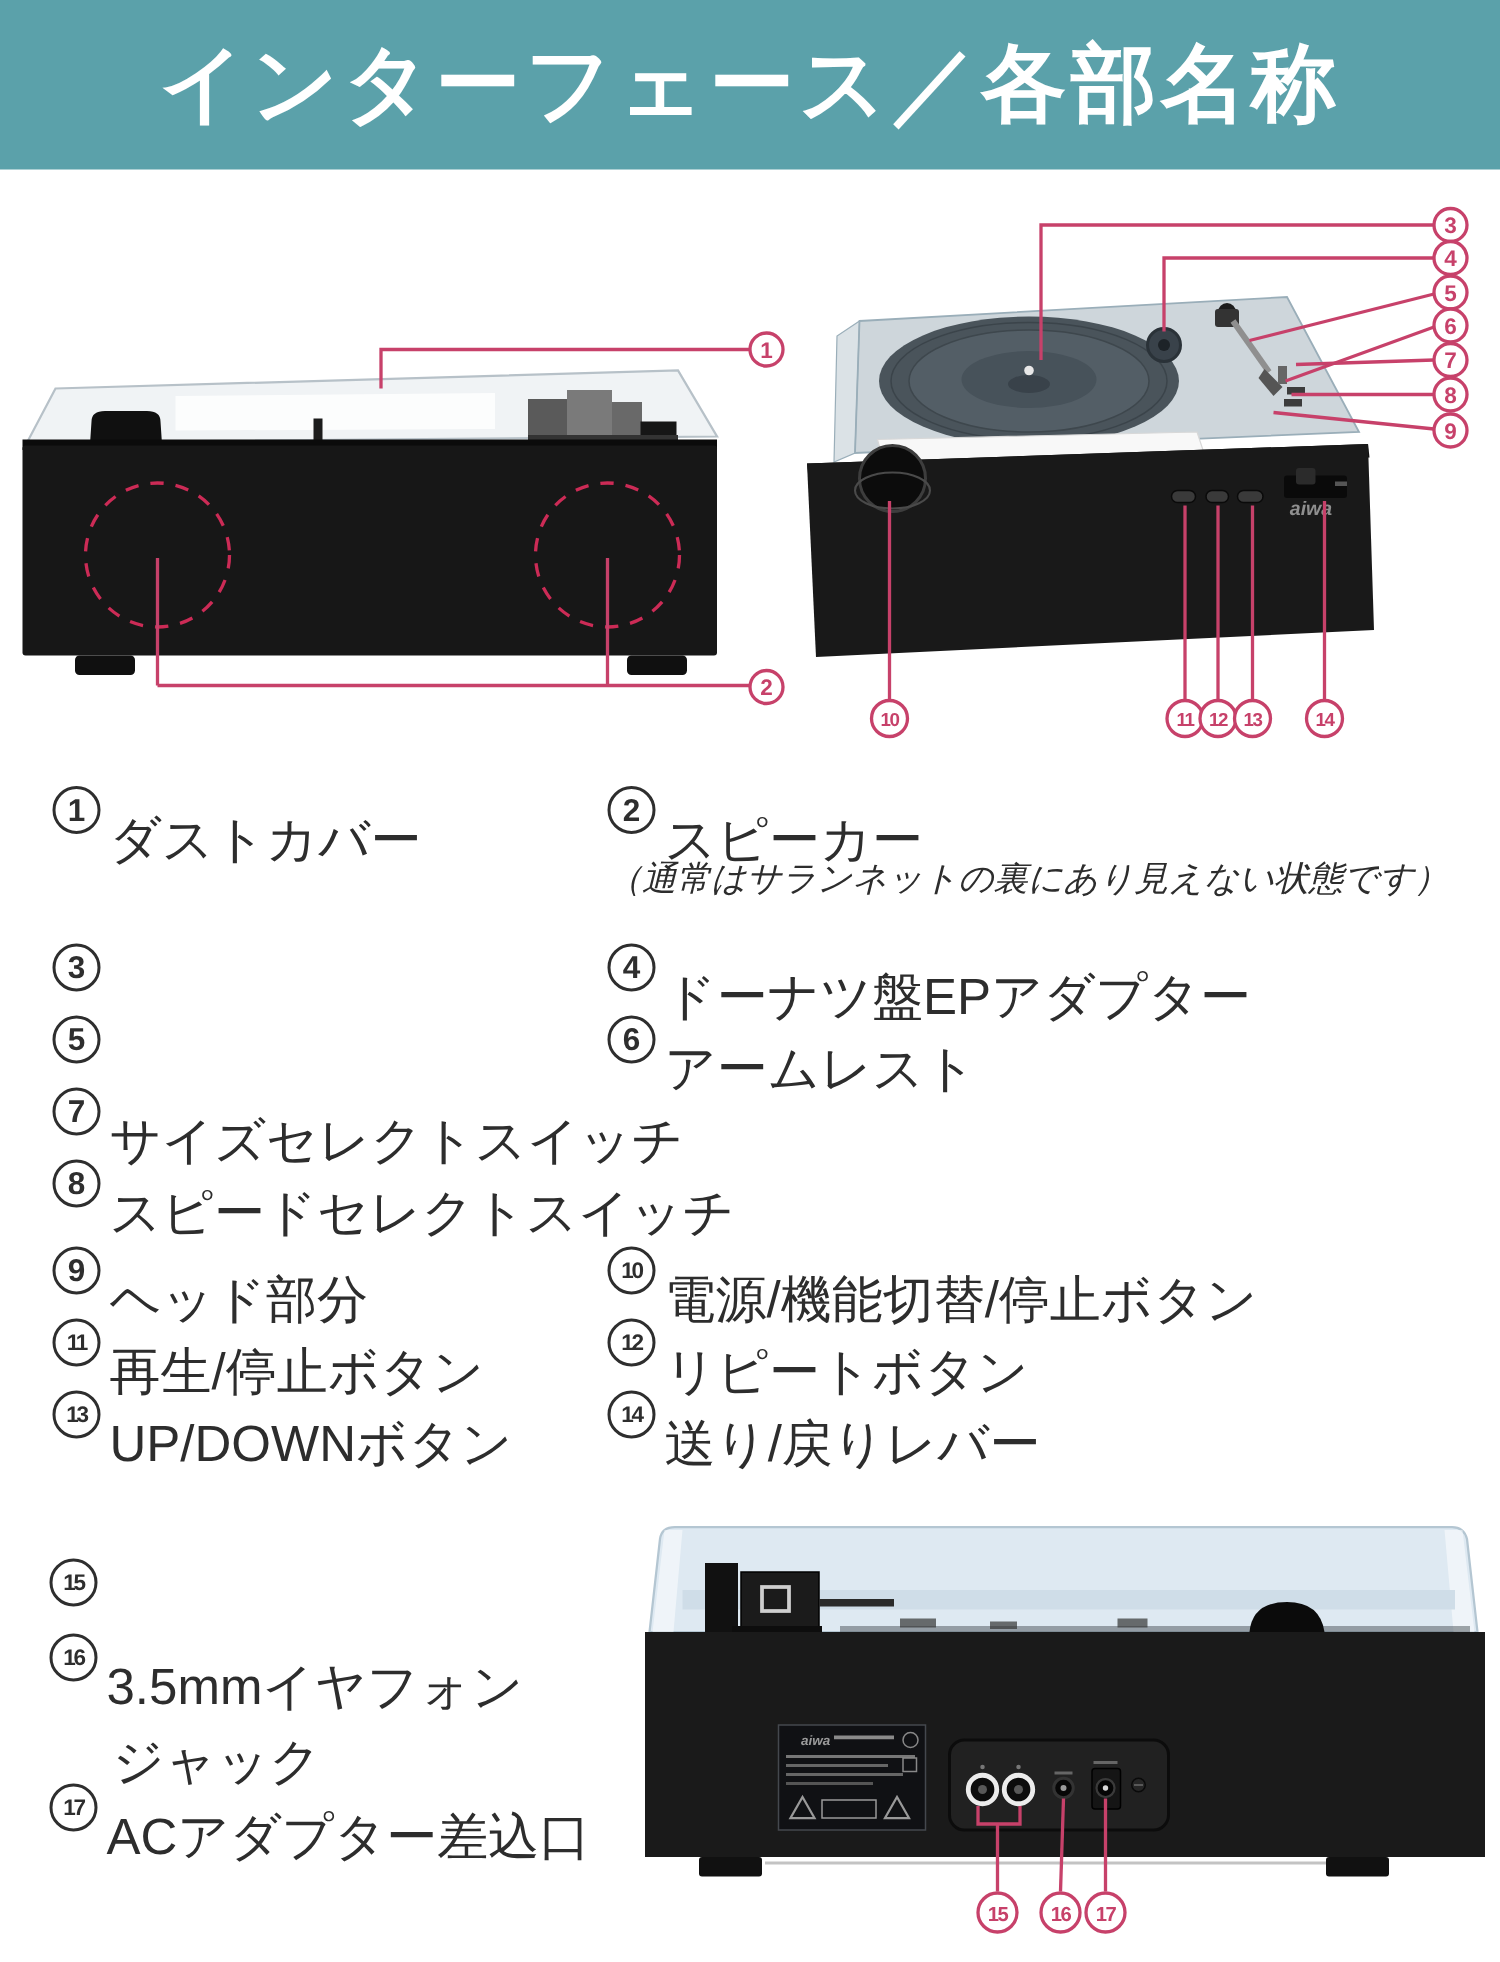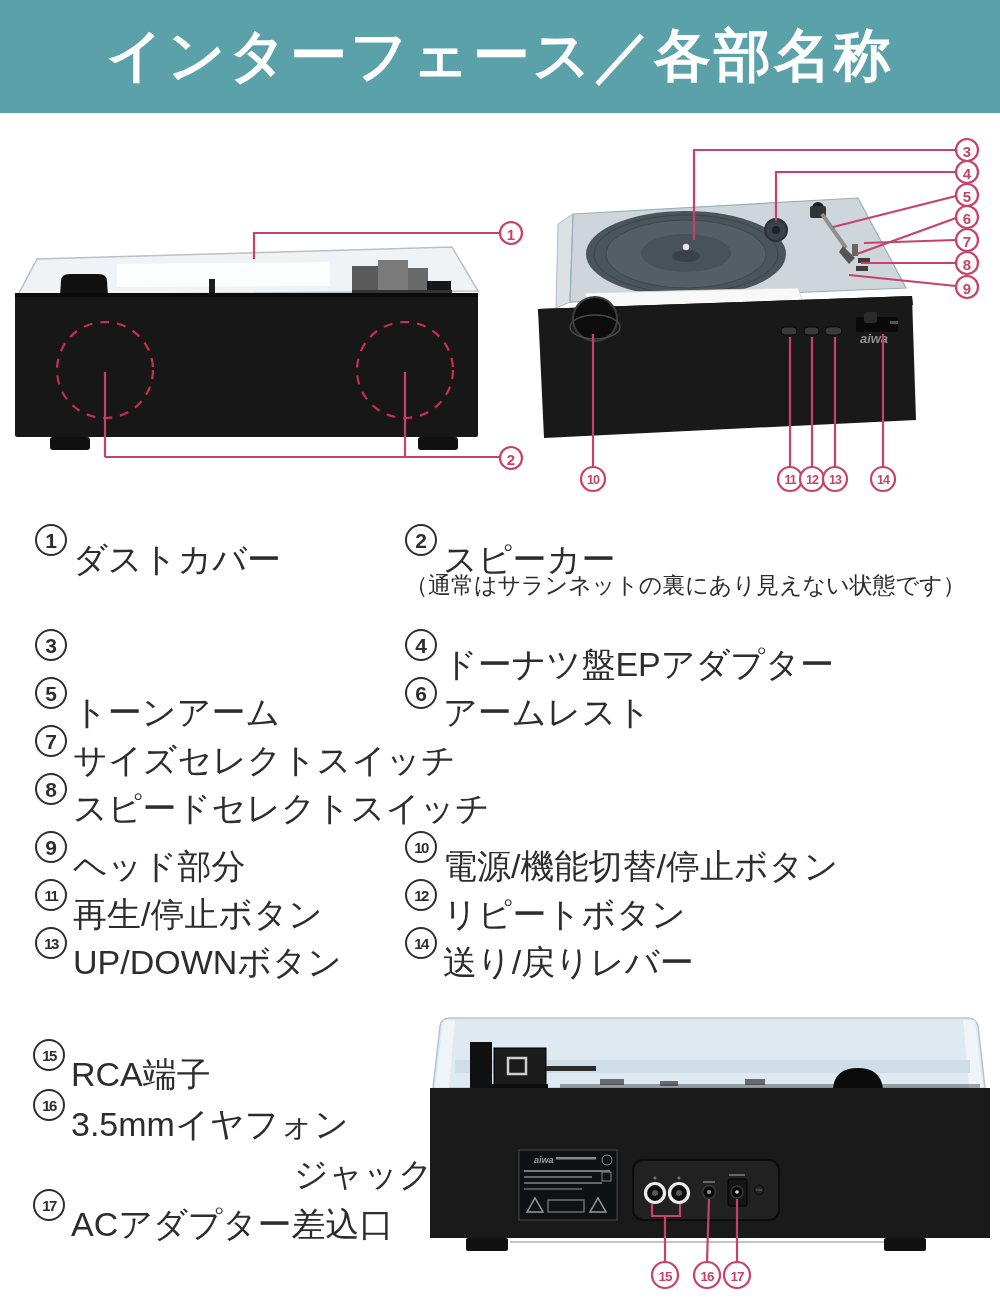--- a/index.html
+++ b/index.html
@@ -11,36 +11,36 @@
             display:flex; align-items:center; justify-content:center; }
   .banner h1 { margin:0; color:#ffffff; font-size:57px; font-weight:700; letter-spacing:3px; }
 
   
   .diag1 { position:absolute; left:0; top:113px; width:1000px; height:395px; }
   .diag2 { position:absolute; left:430px; top:1005px; width:560px; height:300px; }
 
   
   .plist { position:absolute; left:35px; top:516px; width:950px; }
   .prow { display:flex; align-items:center; height:48px; }
-  .note-row { height:42px; }
+  .note-row { height:42px;font-style:italic; }
   .pcell { display:flex; align-items:center; min-width:0; }
   .pcell.col1 { width:370px; flex:none; }
   .sp15 { height:15px; } .sp10 { height:10px; }
   .cnum { width:32px; height:32px; border:2.5px solid #2e2e2e; border-radius:50%;
           display:inline-flex; align-items:center; justify-content:center;
           font-size:21px; font-weight:700; line-height:1; flex:none; margin-right:6px;
           box-sizing:border-box; color:#2e2e2e; }
   .cnum.dbl { font-size:15px; letter-spacing:-1.5px; }
   .pname { font-size:34px; font-weight:500; white-space:nowrap;margin-top:40px; }
   .pnote { font-size:23px; font-weight:500; white-space:nowrap; }
 
   
   .blist { position:absolute; left:33px; top:1030px; width:400px; }
   .brow { display:flex; align-items:center; height:50px; }
-  .brow.cont { padding-left:42px;justify-content:flex-end; }
+  .brow.cont { padding-left:42px; }
 
   svg text.cnum-svg { font-family:"Liberation Sans","DejaVu Sans",sans-serif; font-weight:700; }
   svg text.logo { font-family:"Liberation Sans","DejaVu Sans",sans-serif; font-weight:700; font-style:italic; }
 </style>
 </head>
 <body>
 
 <div class="page">
 
   <div class="banner">
@@ -181,21 +181,20 @@
         <span class="cnum">3</span>
       </div>
       <div class="pcell">
         <span class="cnum">4</span>
         <span class="pname">ドーナツ盤EPアダプター</span>
       </div>
     </div>
     <div class="prow">
       <div class="pcell col1">
         <span class="cnum">5</span>
-        <span class="pname">トーンアーム</span>
       </div>
       <div class="pcell">
         <span class="cnum">6</span>
         <span class="pname">アームレスト</span>
       </div>
     </div>
     <div class="prow">
       <div class="pcell">
         <span class="cnum">7</span>
         <span class="pname">サイズセレクトスイッチ</span>
@@ -236,21 +235,20 @@
       <div class="pcell">
         <span class="cnum dbl">14</span>
         <span class="pname">送り/戻りレバー</span>
       </div>
     </div>
   </div>
 
   <div class="blist">
     <div class="brow">
       <span class="cnum dbl">15</span>
-      <span class="pname">RCA端子</span>
     </div>
     <div class="brow">
       <span class="cnum dbl">16</span>
       <span class="pname">3.5mmイヤフォン</span>
     </div>
     <div class="brow cont">
       <span class="pname">ジャック</span>
     </div>
     <div class="brow">
       <span class="cnum dbl">17</span>

